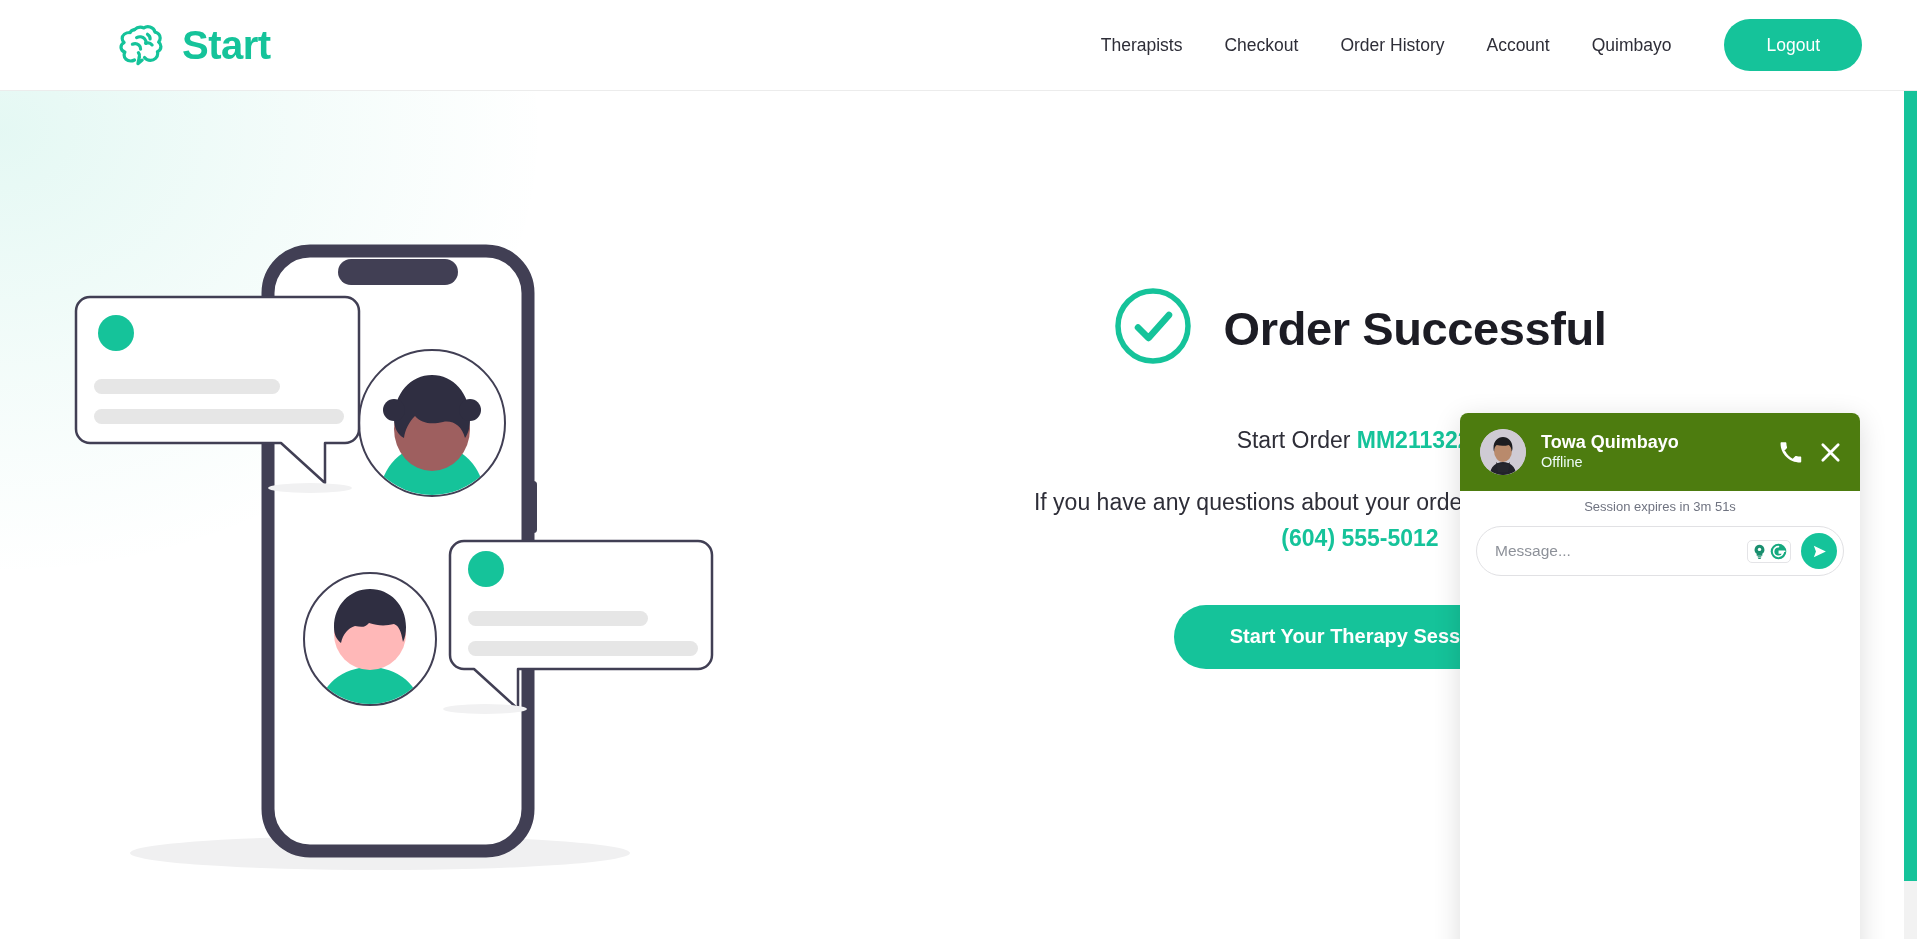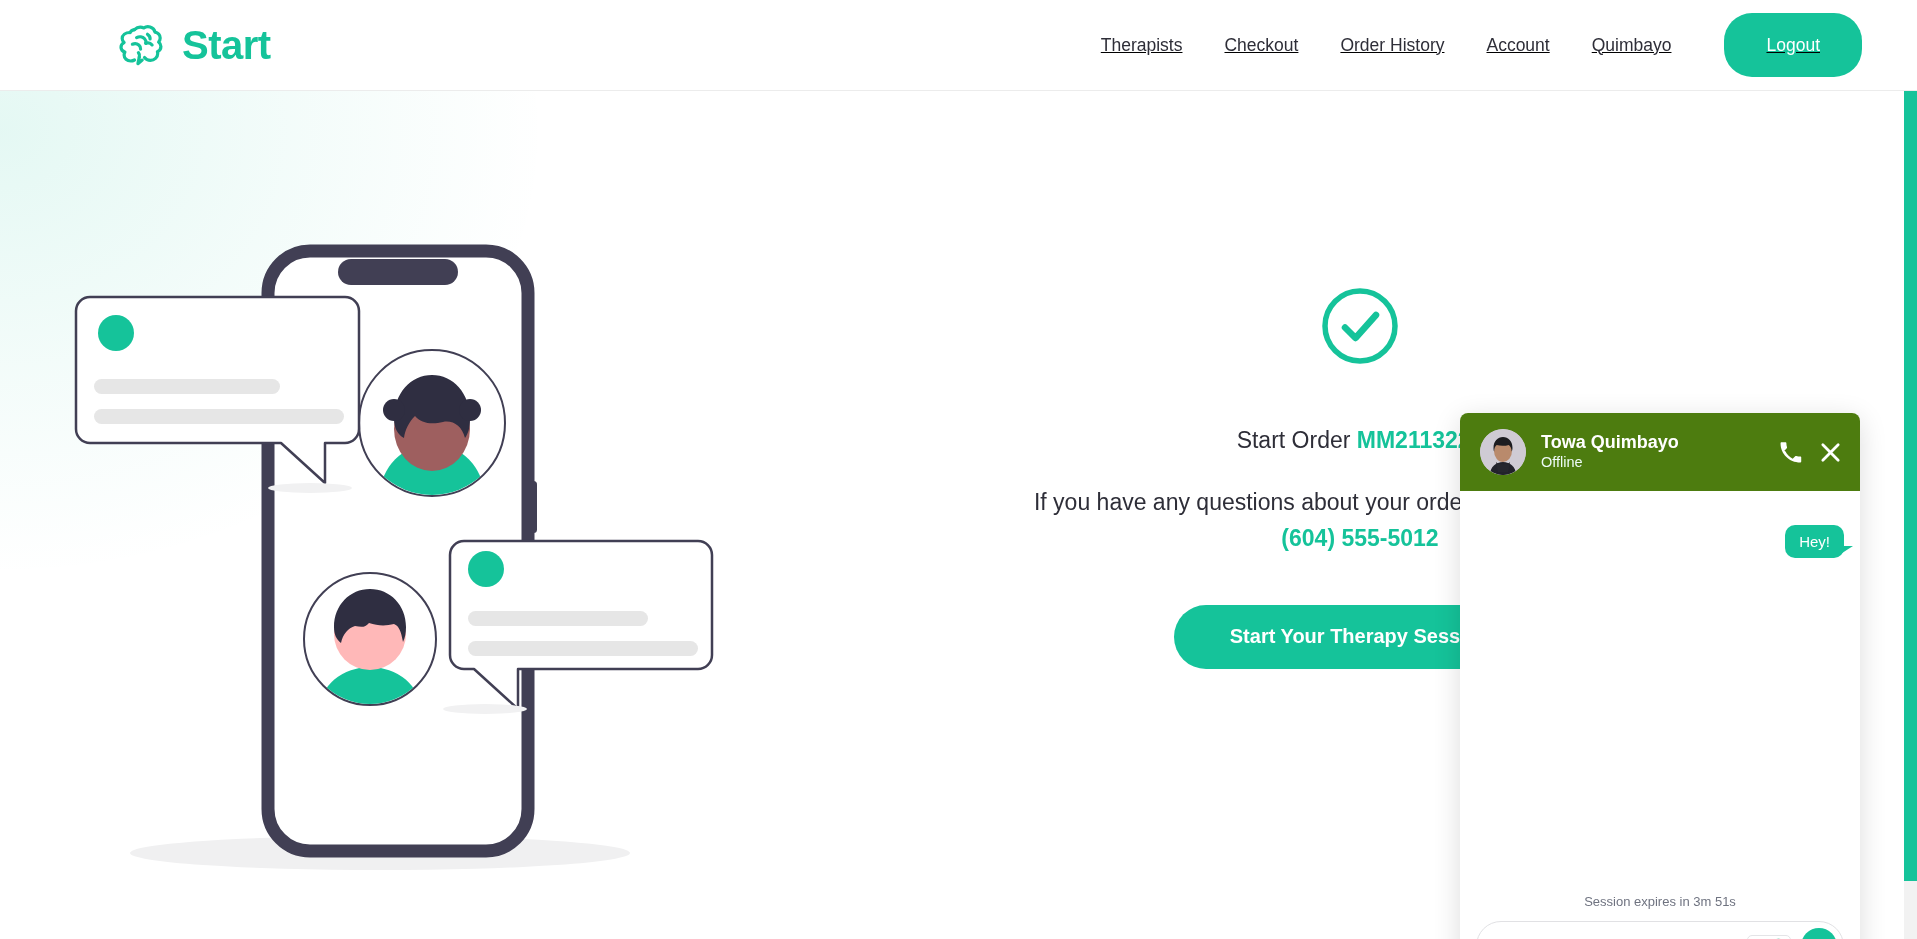--- a/index.html
+++ b/index.html
@@ -39,40 +39,39 @@
     color: #15c39a;
     letter-spacing: -0.5px;
     line-height: 1;
   }
   .nav {
     margin-left: auto;
     display: flex;
     align-items: center;
     gap: 0px;
     margin-right: 55px;
-    text-decoration: underline;
   }
   .nav-link {
     font-size: 17.5px;
     color: #2e2e38;
     text-decoration: none;
     padding: 8px 21px;
     white-space: nowrap;
     cursor: pointer;
   }
   .logout-btn {
     margin-left: 32px;
     background: #15c39a;
     color: #ffffff;
     border: none;
     border-radius: 28px;
     font-size: 17.5px;
     font-family: "Liberation Sans", sans-serif;
     padding: 0 42px;
-    height: 64px;
+    height: 52px;
     cursor: pointer;
     white-space: nowrap;
   }
 
   
   .page {
     position: absolute;
     top: 91px; left: 0;
     width: 1917px;
     height: 848px;
@@ -391,20 +390,21 @@
   </div>
 
   <div class="content">
     <div class="success-row">
       <span>
         <svg class="check-circle" viewBox="0 0 78 78" fill="none" xmlns="http://www.w3.org/2000/svg">
           <circle cx="39" cy="39" r="35" stroke="#15c39a" stroke-width="5.5" fill="none"></circle>
           <path d="M24 40.5 L34.5 51 L55 28" stroke="#15c39a" stroke-width="6.5" stroke-linecap="round" stroke-linejoin="round" fill="none"></path>
         </svg>
       </span>
+      <h1 class="success-title">Order Successful</h1>
     </div>
 
     <p class="order-line">
       <span>Start Order </span><span class="order-id">MM2113224</span>
     </p>
 
     <p class="contact-line">
       <span>If you have any questions about your order, please contact us at</span>
       <a class="phone-link">(604) 555-5012</a>
     </p>
@@ -444,25 +444,20 @@
           </svg>
         </span>
         <span>
           <svg class="chat-ico" viewBox="0 0 24 24" xmlns="http://www.w3.org/2000/svg">
             <path d="M4 4 L20 20 M20 4 L4 20" stroke="#ffffff" stroke-width="2.9" stroke-linecap="round"></path>
           </svg>
         </span>
       </div>
     </div>
 
-    <div class="chat-body">
-      <div class="msg-row">
-        <div class="bubble">Hey!</div>
-      </div>
-    </div>
 
     <div class="chat-footer">
       <div class="session-note">Session expires in 3m 51s</div>
       <div class="input-bar">
         <input class="msg-input" type="text" placeholder="Message..." style="">
         <div class="editor-tools">
           <span>
             <svg class="tool-ico" viewBox="0 0 24 24" xmlns="http://www.w3.org/2000/svg">
               <path d="M12 2.5a7 7 0 0 0-4 12.7V18h8v-2.8A7 7 0 0 0 12 2.5z" fill="#1a8f6f"></path>
               <rect x="9.2" y="18.6" width="5.6" height="1.8" rx="0.9" fill="#1a8f6f"></rect>

